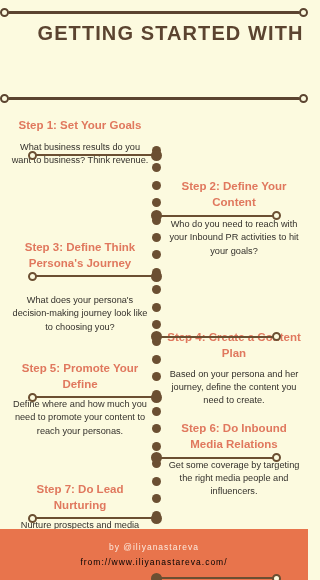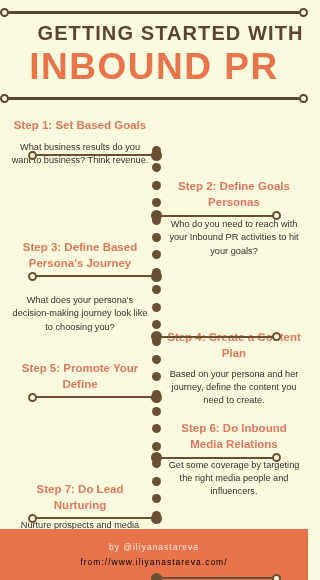--- a/index.html
+++ b/index.html
@@ -102,21 +102,20 @@
 <body>
 
 <div id="infographic">
 
   <div class="header">
     <div class="rule top"></div>
     <div class="knob tl"></div>
     <div class="knob tr"></div>
 
     <div class="title-1">GETTING STARTED WITH</div>
-    <div class="title-2">INBOUND PR</div>
 
     <div class="rule bottom"></div>
     <div class="knob bl"></div>
     <div class="knob br"></div>
   </div>
 
   <div class="spine" id="spine">
       <div class="dot" style="top: 0px;"></div>
       <div class="dot" style="top: 17.4px;"></div>
       <div class="dot" style="top: 34.8px;"></div>
@@ -137,37 +136,38 @@
       <div class="dot" style="top: 295.8px;"></div>
       <div class="dot" style="top: 313.2px;"></div>
       <div class="dot" style="top: 330.6px;"></div>
       <div class="dot" style="top: 348px;"></div>
       <div class="dot" style="top: 365.4px;"></div>
       <div class="dot" style="top: 382.8px;"></div>
     </div>
 
   <div id="steps-layer">
       <div class="step left" style="top: 118px;">
-        <div class="step-title">Step 1: Set Based Goals</div>
+        <div class="step-title">Step 1: Set Your Goals</div>
         <div class="step-body" style="margin-top: 7px;">What business results do you want to business? Think revenue.</div>
       </div>
       <div class="step right" style="top: 179px;">
-        <div class="step-title">Step 2: Define Goals Personas</div>
+        <div class="step-title">Step 2: Define Your Content</div>
         <div class="step-body" style="margin-top: 8px;">Who do you need to reach with your Inbound PR activities to hit your goals?</div>
       </div>
       <div class="step left" style="top: 240px;">
-        <div class="step-title">Step 3: Define Based Persona's Journey</div>
+        <div class="step-title">Step 3: Define Think Persona's Journey</div>
         <div class="step-body" style="margin-top: 23px;">What does your persona's decision-making journey look like to choosing you?</div>
       </div>
       <div class="step right" style="top: 300px; margin-top: 30px;">
         <div class="step-title">Step 4: Create a Content Plan</div>
         <div class="step-body" style="margin-top: 6.5px;">Based on your persona and her journey, define the content you need to create.</div>
       </div>
       <div class="step left" style="top: 361px;">
         <div class="step-title">Step 5: Promote Your Define</div>
+        <div class="step-body" style="margin-top: 6px;">Define where and how much you need to promote your content to reach your personas.</div>
       </div>
       <div class="step right" style="top: 421px;">
         <div class="step-title">Step 6: Do Inbound Media Relations</div>
         <div class="step-body" style="margin-top: 6.5px;">Get some coverage by targeting the right media people and influencers.</div>
       </div>
       <div class="step left" style="top: 482px;">
         <div class="step-title">Step 7: Do Lead Nurturing</div>
         <div class="step-body" style="margin-top: 6px;">Nurture prospects and media people with email or social drip campaigns.</div>
       </div>
       <div class="step right" style="top: 543px;">

